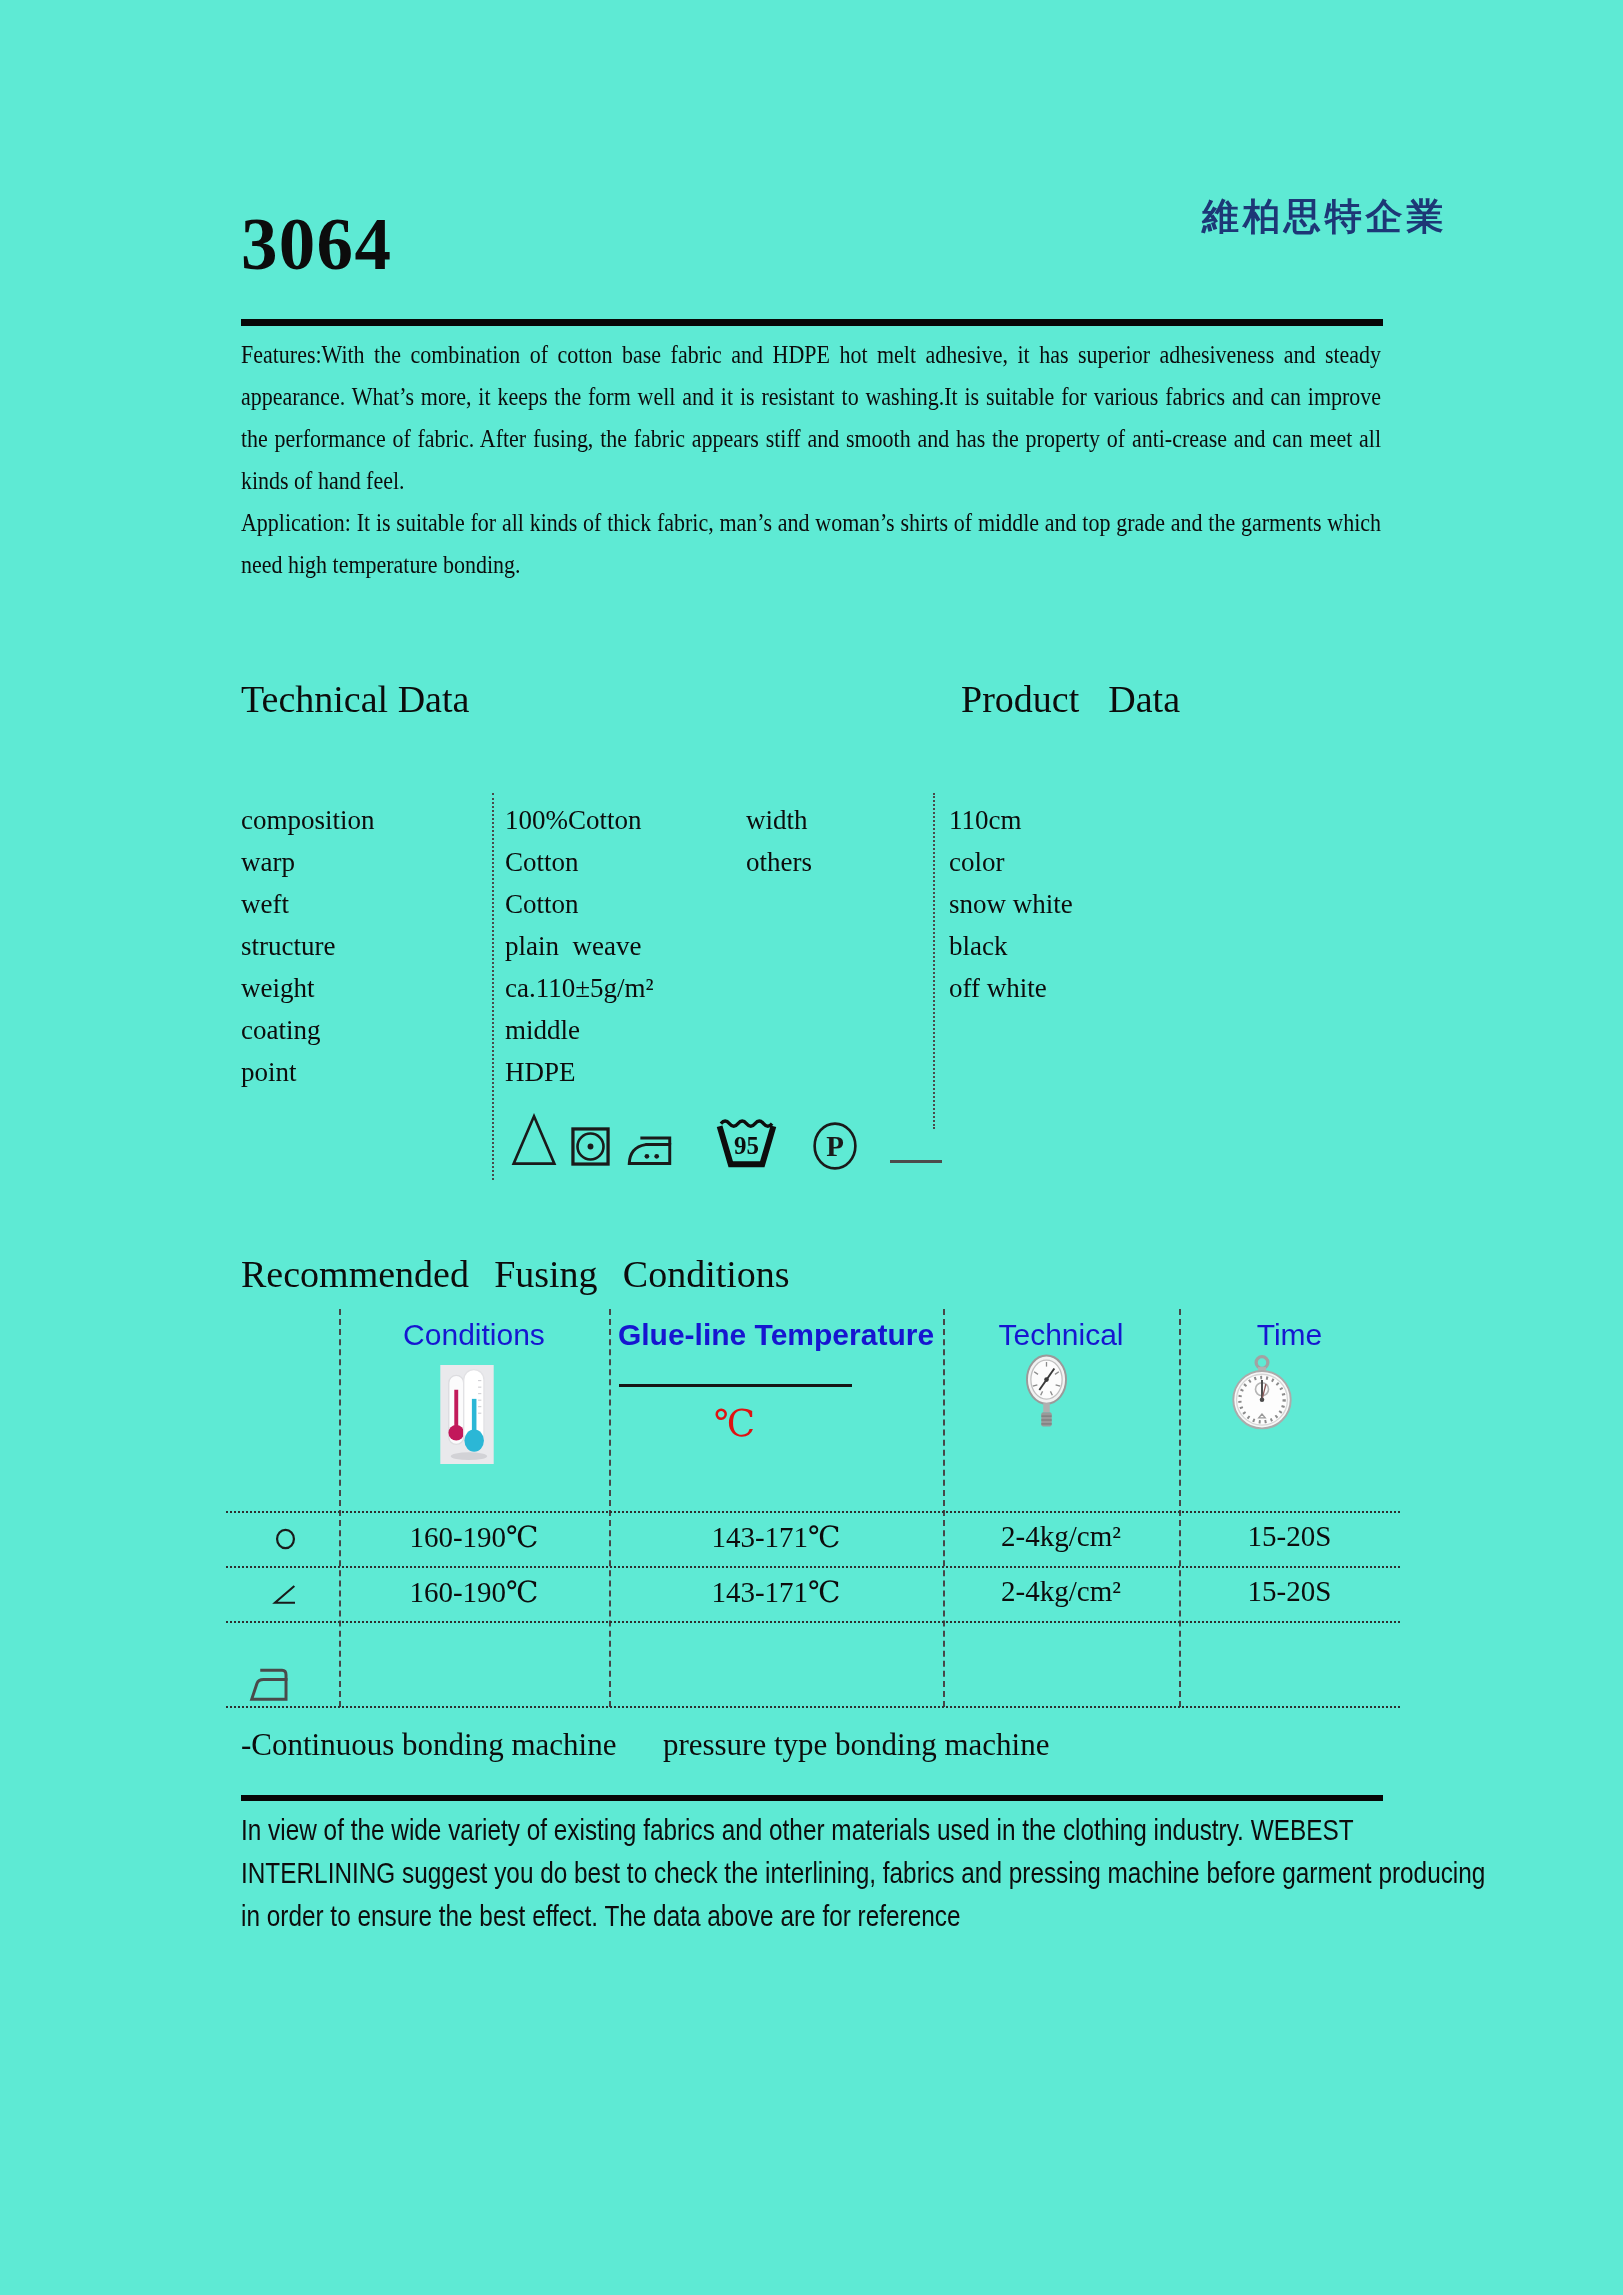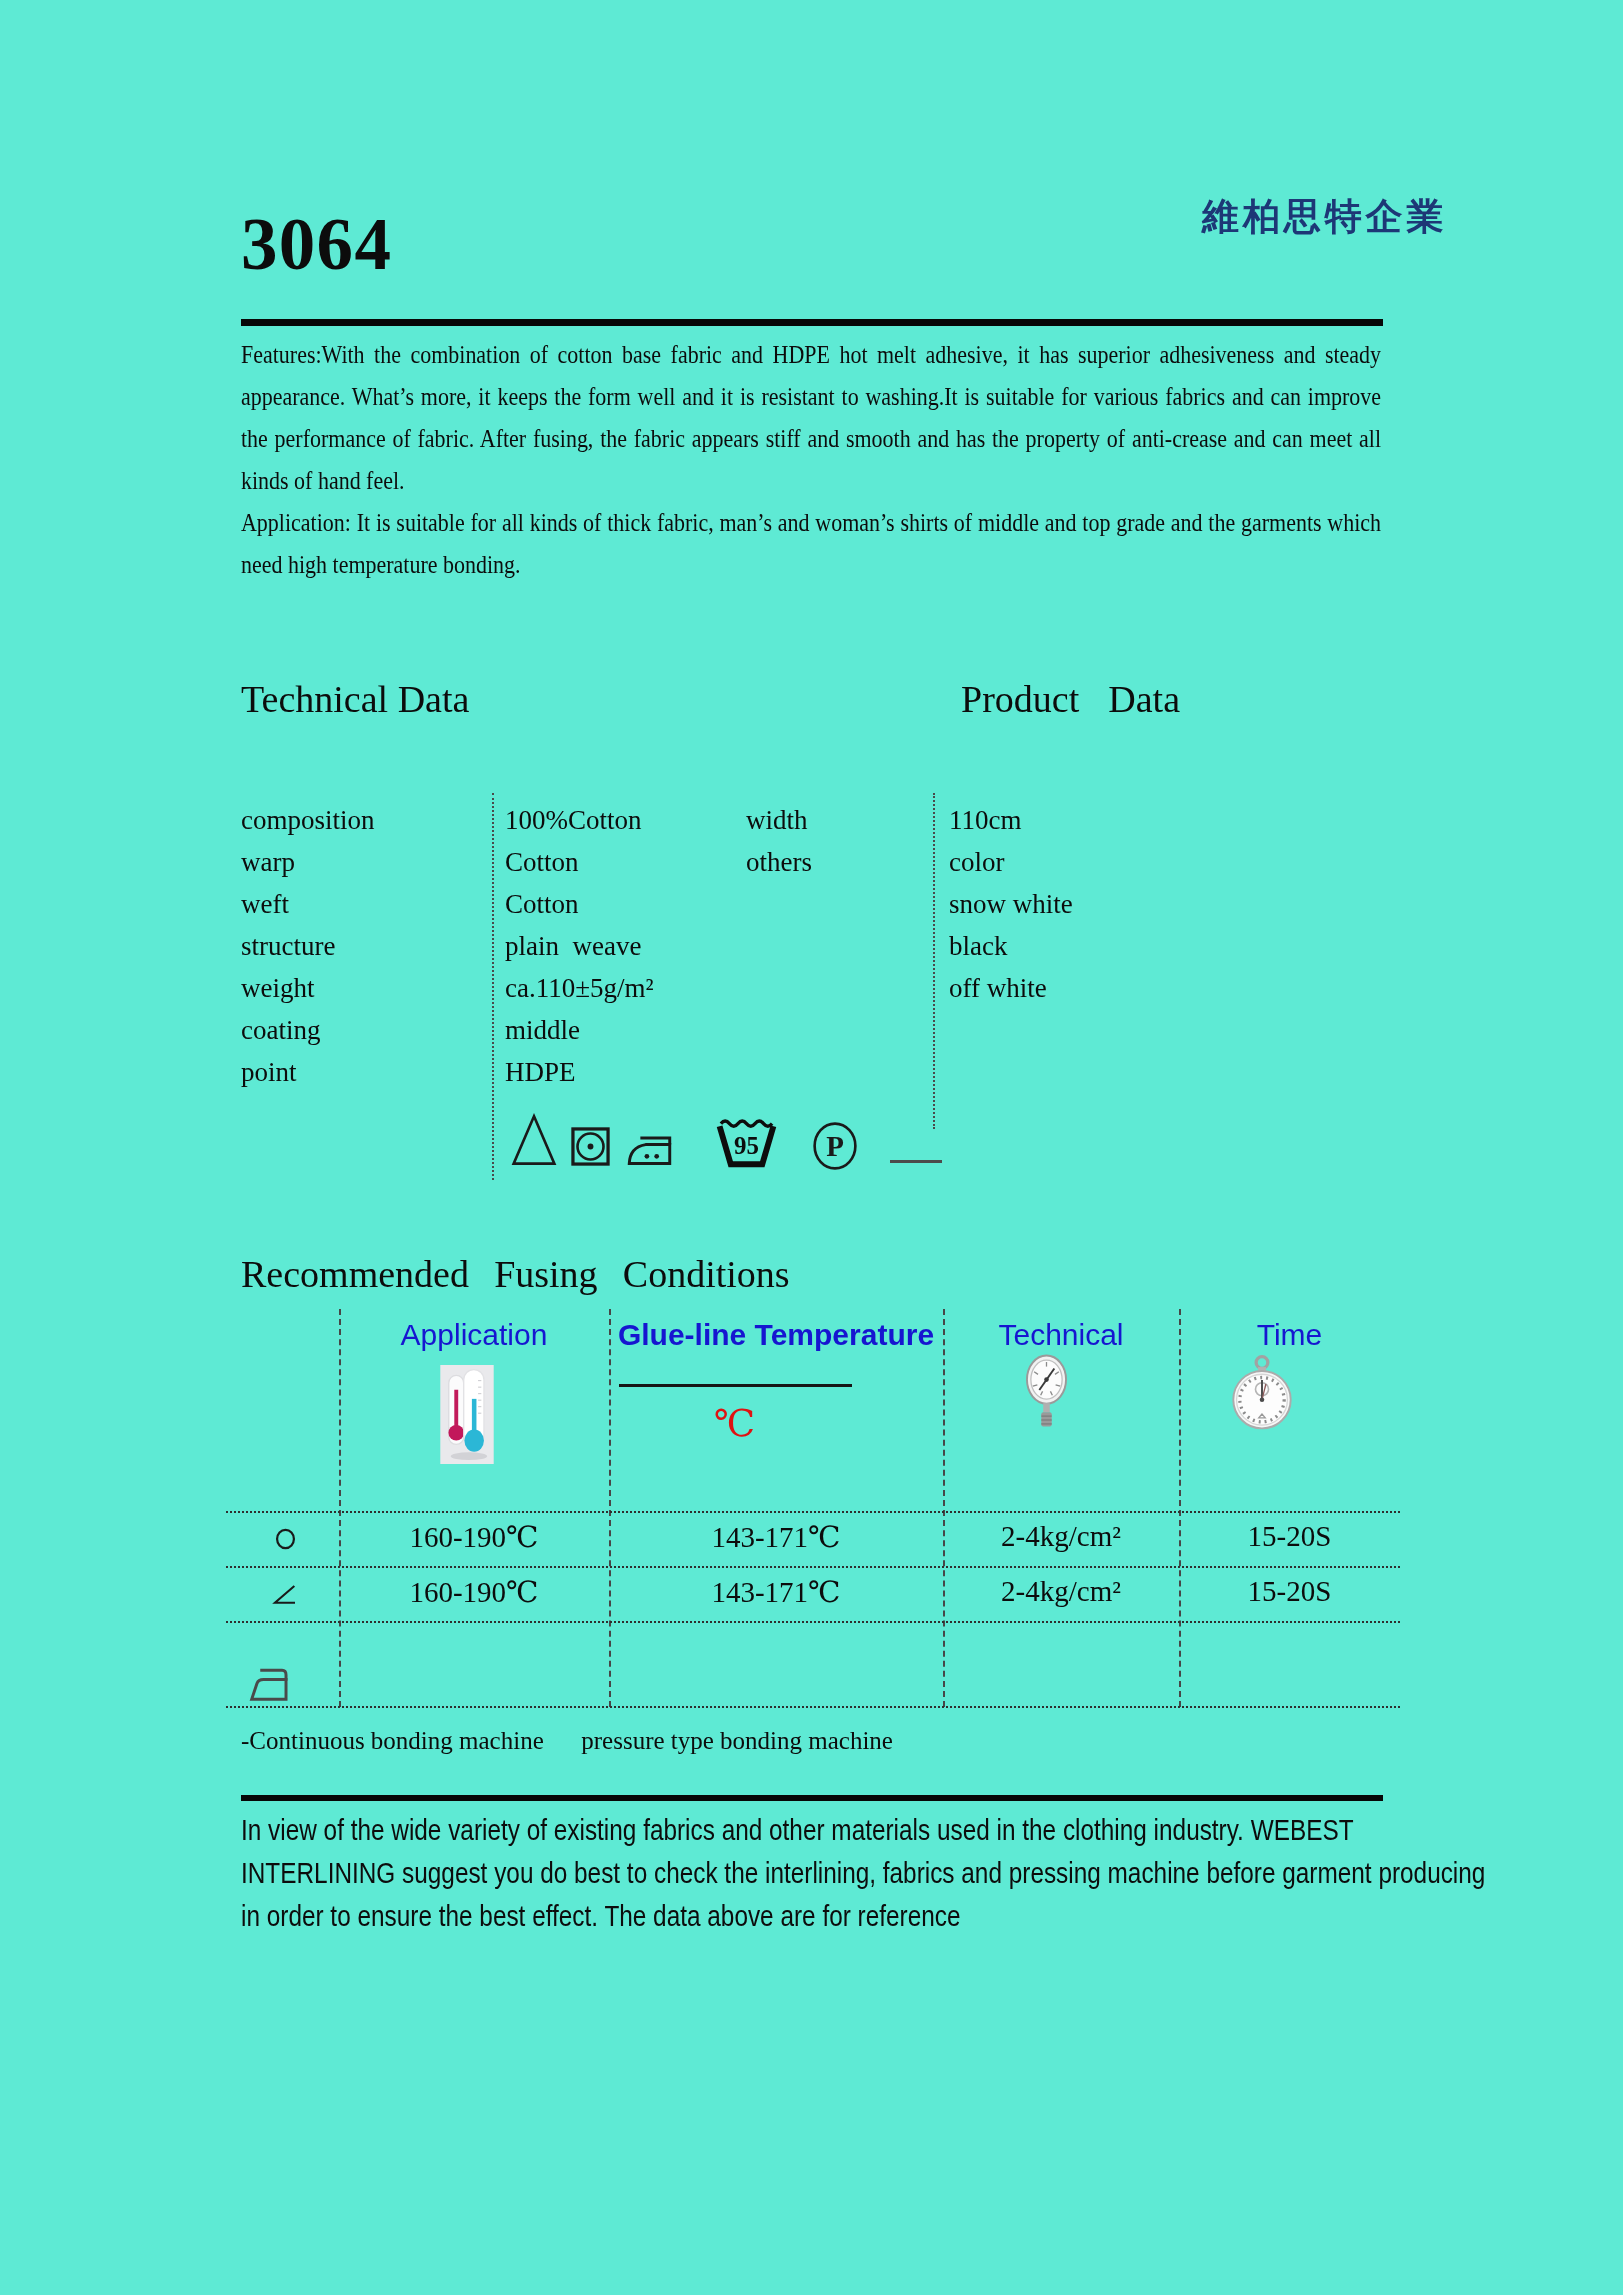--- a/index.html
+++ b/index.html
@@ -53,21 +53,21 @@
   .fus-head{font-family:"Liberation Sans","DejaVu Sans",sans-serif;color:#1616d0;
             font-size:30px;text-align:center;top:1318px;white-space:nowrap;}
   .fh-temp{left:339px;width:270px;} .fh-glue{left:609px;width:334px;font-weight:bold;}
   .fh-press{left:943px;width:236px;} .fh-time{left:1179px;width:221px;}
   .glue-bar{left:619px;top:1384px;width:233px;height:3.3px;background:#161616;}
   .glue-unit{left:656px;top:1402px;width:157px;text-align:center;color:#e01212;font-size:37px;}
   .fcell{font-size:29px;text-align:center;white-space:nowrap;}
   .frow1{top:1520px;} .frow2{top:1575px;}
   .fc-temp{left:339px;width:270px;} .fc-glue{left:609px;width:334px;}
   .fc-press{left:943px;width:236px;} .fc-time{left:1179px;width:221px;}
-  .caption{left:241px;top:1727px;font-size:25px;white-space:pre;}
+  .caption{left:241px;top:1727px;font-size:31px;white-space:pre;}
 
   
   .footer{left:241px;top:1809px;width:1358px;transform:scaleX(0.84);transform-origin:left top;
           font-family:"Liberation Sans","DejaVu Sans",sans-serif;font-size:29px;line-height:43px;}
   .footer div{white-space:nowrap;}
 </style>
 </head>
 <body>
 
 <div class="page">
@@ -158,21 +158,21 @@
 
   <div class="abs vdash fv1"></div>
   <div class="abs vdash fv2"></div>
   <div class="abs vdash fv3"></div>
   <div class="abs vdash fv4"></div>
   <div class="abs hdot fh1"></div>
   <div class="abs hdot fh2"></div>
   <div class="abs hdot fh3"></div>
   <div class="abs hdot fh4"></div>
 
-  <div class="abs fus-head fh-temp">Application</div>
+  <div class="abs fus-head fh-temp">Conditions</div>
   <div class="abs fus-head fh-glue">Glue-line Temperature</div>
   <div class="abs fus-head fh-press">Technical</div>
   <div class="abs fus-head fh-time">Time</div>
 
   <div class="abs" style="left:440px;top:1365px;">
     <svg width="54" height="99" viewBox="0 0 82 152">
       <rect width="82" height="152" fill="#e9e9ec"></rect>
       <ellipse cx="44" cy="140" rx="28" ry="6" fill="#d2d2d6"></ellipse>
       <rect x="13" y="16" width="23" height="106" rx="11.5" fill="#fbfbfc" stroke="#dcdcdf" stroke-width="2"></rect>
       <rect x="21.5" y="38" width="6" height="58" fill="#c21a5b"></rect>

